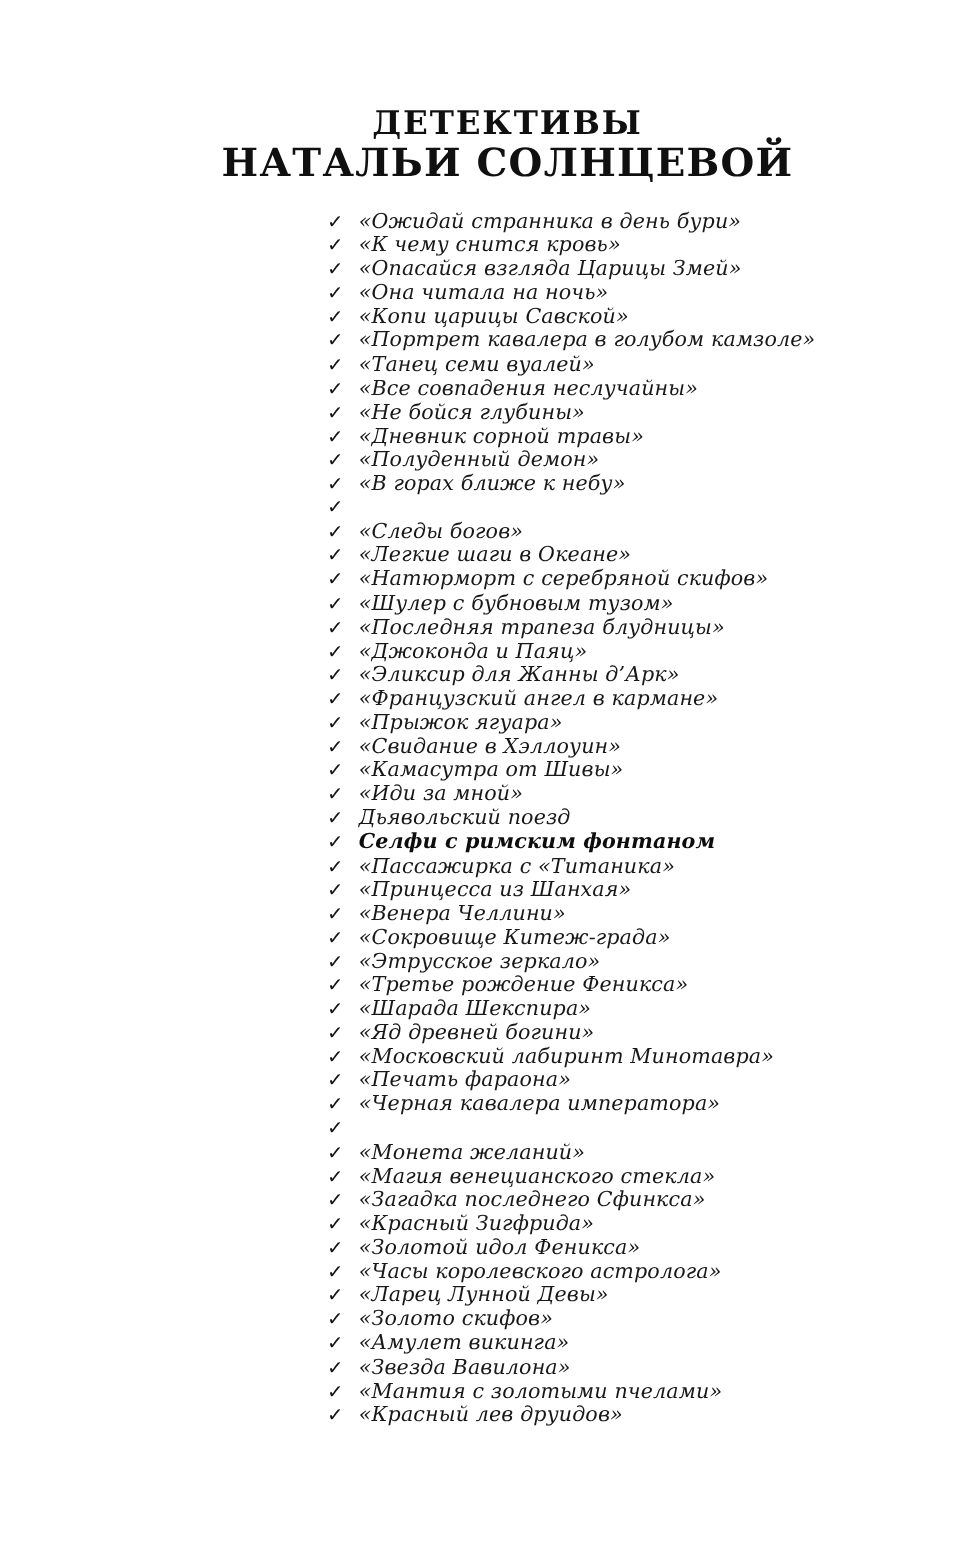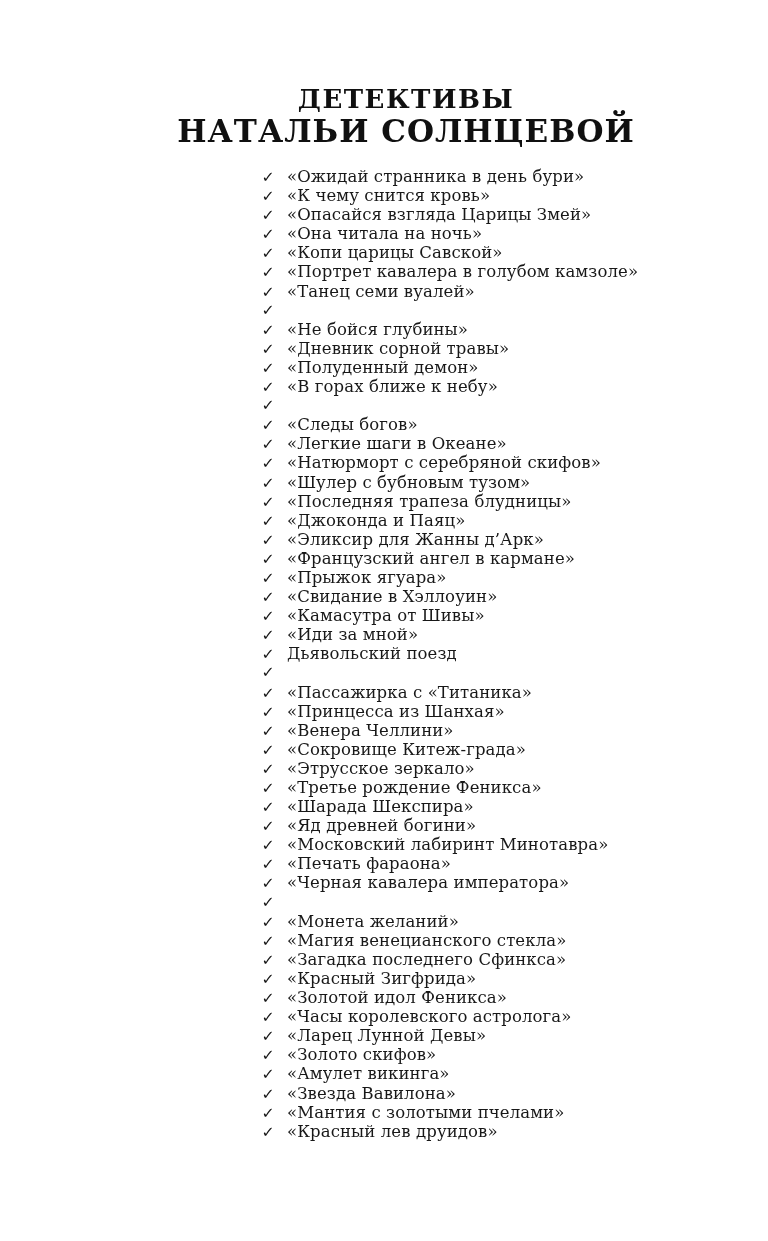--- a/index.html
+++ b/index.html
@@ -65,20 +65,21 @@
     font-weight: 700;
     font-size: 15px;
     color: #141414;
     transform: scaleX(1.05);
   }
   .book-title {
     font-family: "DejaVu Serif", serif;
     font-size: 16.5px;
     color: #181818;
     letter-spacing: 0.1px;
+    font-style: italic;
   }
   .book-title.bold {
     font-weight: 700;
     color: #0d0d0d;
   }
 </style>
 </head>
 <body>
 
 <div class="page">
@@ -118,20 +119,21 @@
     <span class="book-title">«Портрет кавалера в голубом камзоле»</span>
   </div>
 
   <div class="book-row">
     <span class="check">✓</span>
     <span class="book-title">«Танец семи вуалей»</span>
   </div>
 
   <div class="book-row">
     <span class="check">✓</span>
+    <span class="book-title">«Все совпадения неслучайны»</span>
   </div>
 
   <div class="book-row">
     <span class="check">✓</span>
     <span class="book-title">«Не бойся глубины»</span>
   </div>
 
   <div class="book-row">
     <span class="check">✓</span>
     <span class="book-title">«Дневник сорной травы»</span>
@@ -211,20 +213,21 @@
     <span class="book-title">«Иди за мной»</span>
   </div>
 
   <div class="book-row">
     <span class="check">✓</span>
     <span class="book-title">Дьявольский поезд</span>
   </div>
 
   <div class="book-row">
     <span class="check">✓</span>
+    <span class="book-title bold">Селфи с римским фонтаном</span>
   </div>
 
   <div class="book-row">
     <span class="check">✓</span>
     <span class="book-title">«Пассажирка с «Титаника»</span>
   </div>
 
   <div class="book-row">
     <span class="check">✓</span>
     <span class="book-title">«Принцесса из Шанхая»</span>

